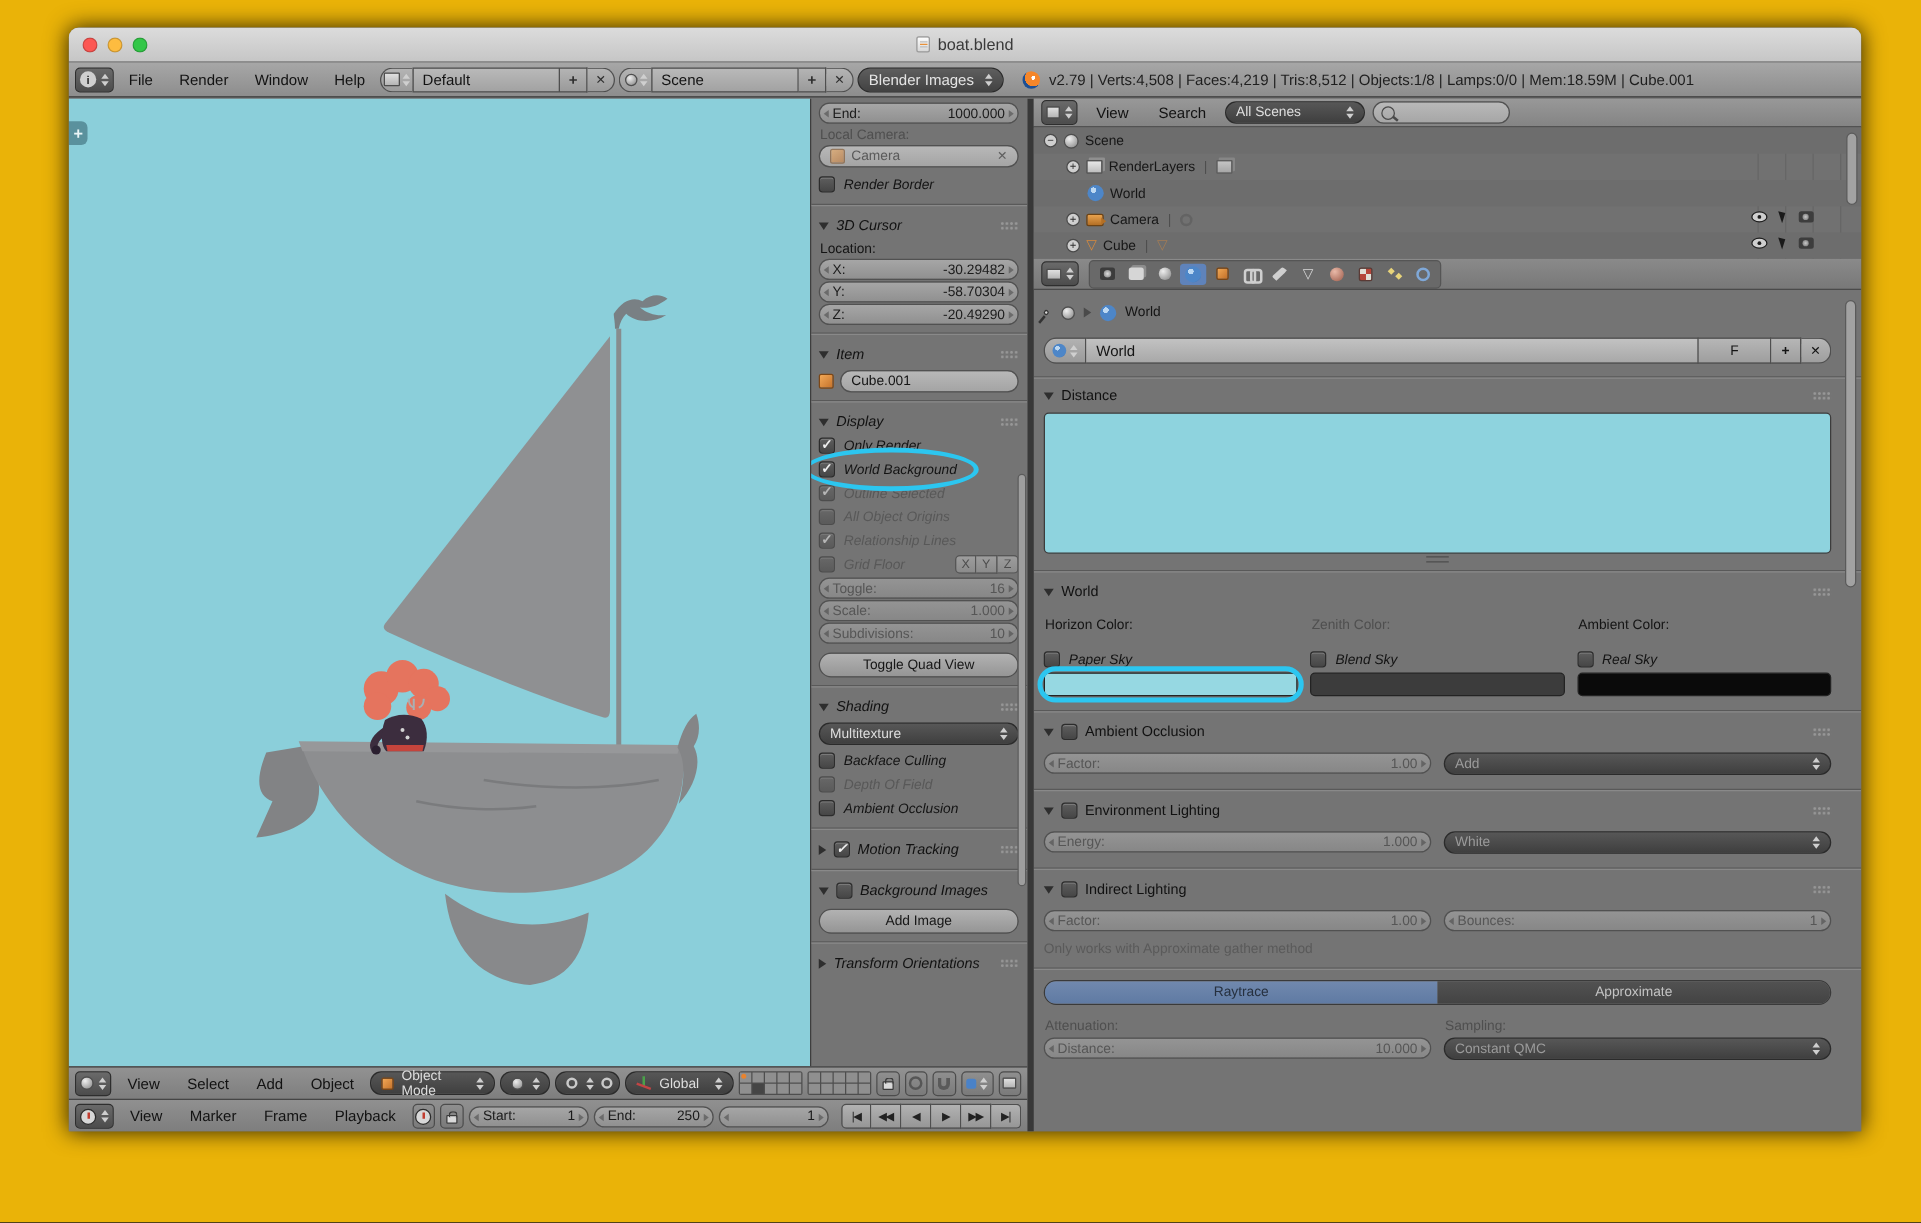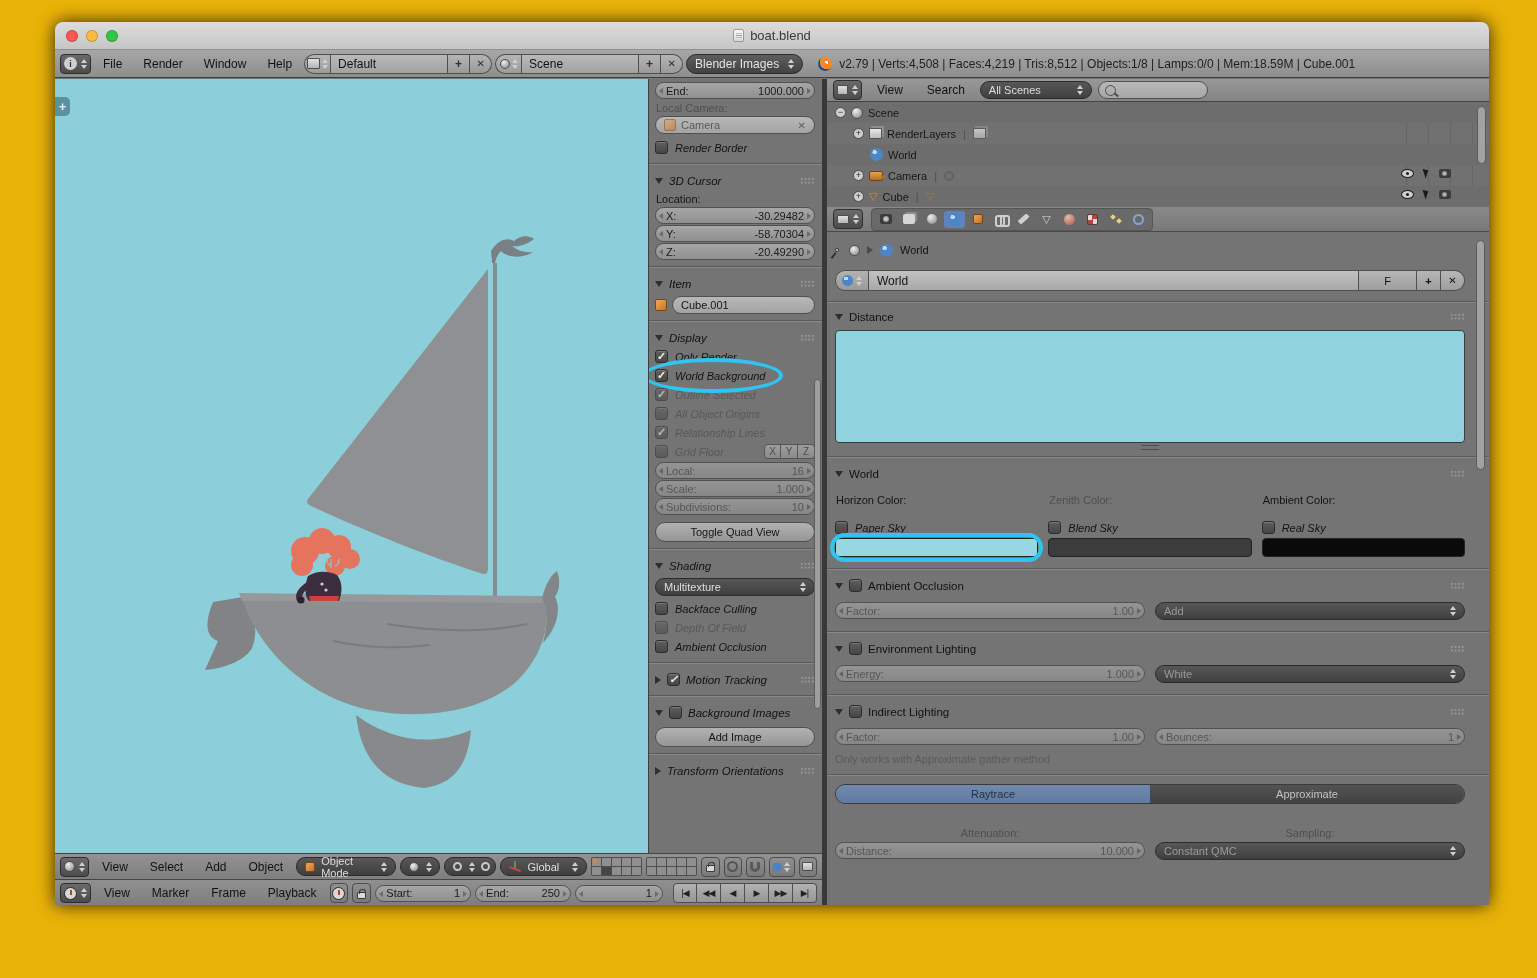--- a/index.html
+++ b/index.html
@@ -351,21 +351,21 @@
       <div class="cbrow dis">
         <span class="cb dis"></span>
         <span class="t">Grid Floor</span>
         <span class="axgrp">
           <span class="ax first">X</span>
           <span class="ax">Y</span>
           <span class="ax last">Z</span>
         </span>
       </div>
       <div class="sl dis">
-            <span>Local:</span>
+            <span>Toggle:</span>
             <span class="v">16</span>
           </div>
       <div class="sl dis">
             <span>Scale:</span>
             <span class="v">1.000</span>
           </div>
       <div class="sl dis">
             <span>Subdivisions:</span>
             <span class="v">10</span>
           </div>
@@ -759,21 +759,21 @@
             <span class="v">1</span>
           </div>
         </div>
         <div class="note">Only works with Approximate gather method</div>
         <div class="sep" style="margin:9px -24px 6px -8px;"></div>
 
         <div class="rtgrp" style="margin-top:8px;">
           <span class="rt blue">Raytrace</span>
           <span class="rt dark">Approximate</span>
         </div>
-        <div class="col2" style="margin-top:20px;text-align:center;">
+        <div class="col2" style="margin-top:8px;">
           <div class="glab">Attenuation:</div>
           <div class="glab">Sampling:</div>
         </div>
         <div class="col2" style="margin-top:1px;">
           <div class="sl dis">
             <span>Distance:</span>
             <span class="v">10.000</span>
           </div>
           <div class="dsel dis">
             <span>Constant QMC</span>

